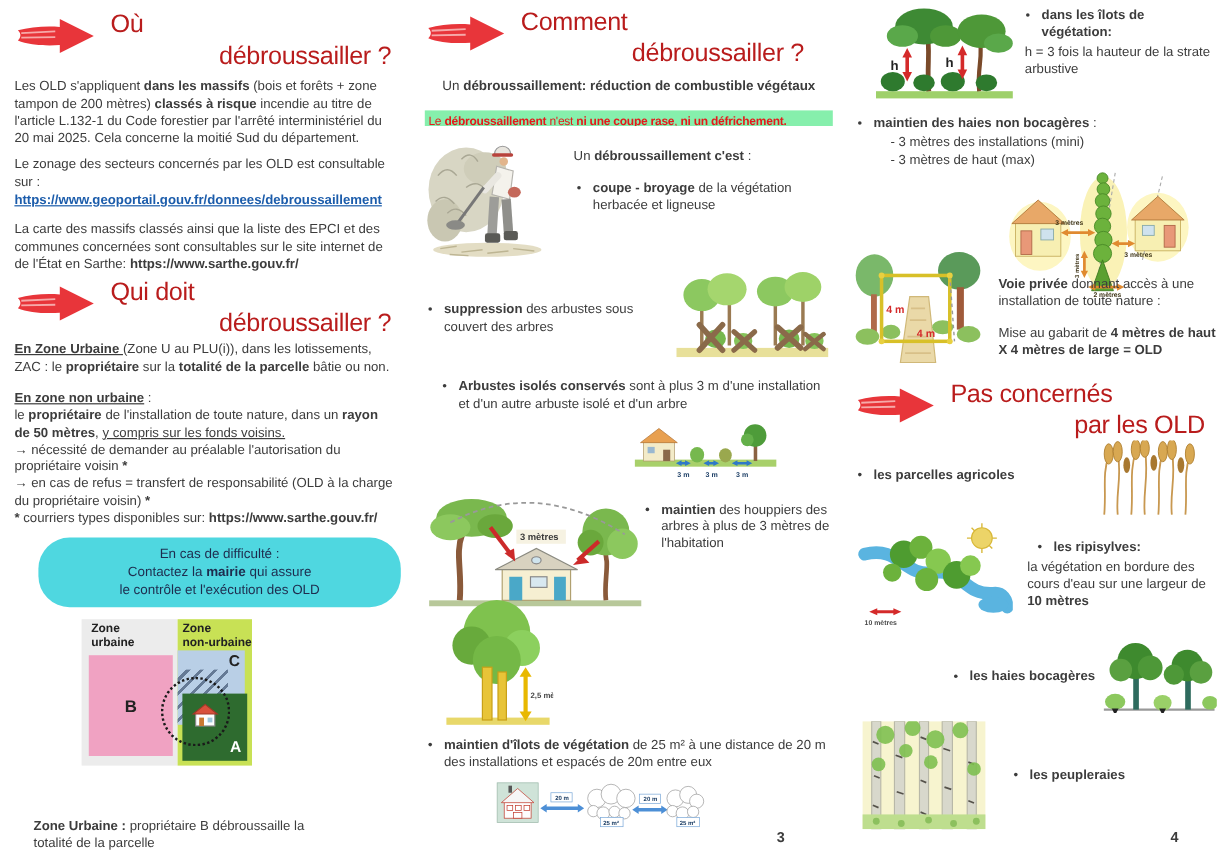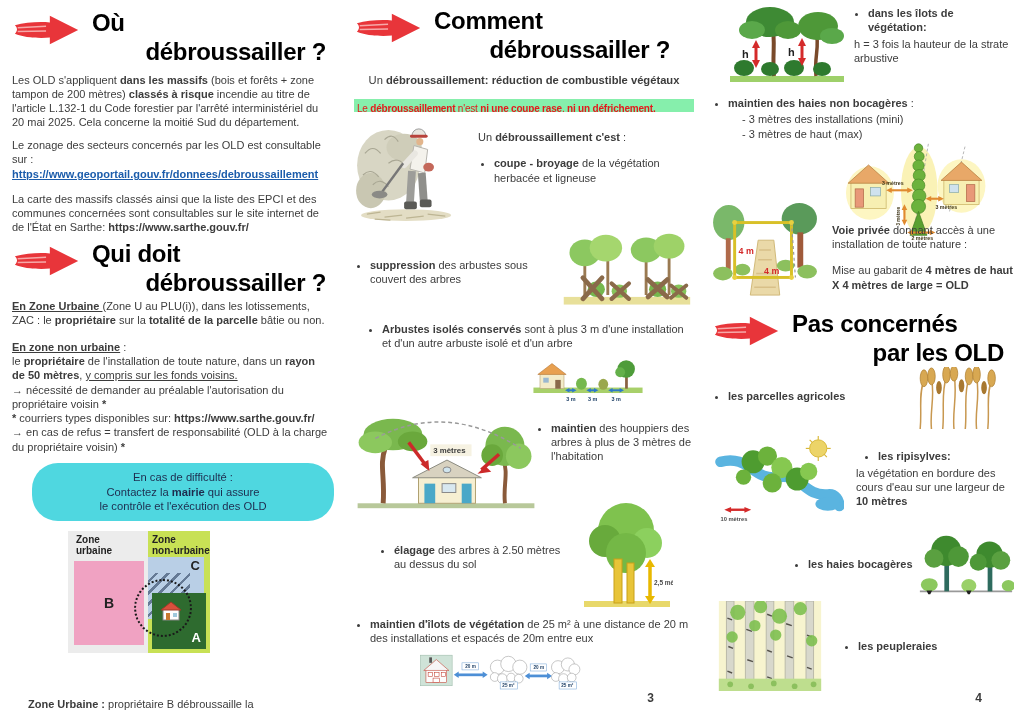--- a/index.html
+++ b/index.html
@@ -6,21 +6,21 @@
 html,body{width:1024px;height:714px;background:#fff;overflow:hidden}
 body{font-family:"Liberation Sans",sans-serif;color:#3c3c3c;font-size:11px;line-height:1.3}
 .sheet{display:flex;width:1024px;height:714px}
 .col{position:relative;display:flex;flex-direction:column;height:714px}
 .col2{width:338px;padding:8px 8px 2px 12px}
 .col3{width:362px;padding:6px 6px 2px 16px}
 .col4{width:324px;padding:4px 10px 2px 12px}
 .hgroup{display:flex;align-items:flex-start}
 .arrow-icon{flex:0 0 auto;margin-top:5px}
 .htxt{flex:1}
-.red-title{color:#000000;font-weight:700;font-size:24px;line-height:1.22;letter-spacing:-.3px}
+.red-title{color:#b91c1c;font-weight:400;font-size:21px;line-height:1.22;letter-spacing:-.3px}
 .hline1{margin-left:10px}
 .hline2{text-align:right;padding-right:4px}
 .b{font-weight:bold}
 .u{text-decoration:underline}
 .bu{font-weight:bold;text-decoration:underline}
 p{margin:0}
 .link{color:#1b5cab;font-weight:bold;text-decoration:underline;display:inline-block;margin-top:1px;word-break:break-all}
 ul{list-style:disc;padding-left:16px}
 li{margin-bottom:2px}
 .infobox{background:#4fd7e0;border-radius:26px;padding:7px 12px;text-align:center;color:#1e2c4e;width:302px;margin:9px 0 10px 20px;font-size:11.2px}
@@ -78,22 +78,22 @@
       </svg>
       <div class="htxt">
         <div class="red-title hline1">Qui doit</div>
         <div class="red-title hline2">débroussailler ?</div>
       </div>
     </div>
     <p class="mt2"><span class="bu">En Zone Urbaine </span><span>(Zone U au PLU(i)), dans les lotissements, ZAC : le </span><span class="b">propriétaire</span><span> sur la </span><span class="b">totalité de la parcelle</span><span> bâtie ou non.</span></p>
     <p class="mt12"><span class="bu">En zone non urbaine</span><span> :</span></p>
     <p><span>le </span><span class="b">propriétaire</span><span> de l'installation de toute nature, dans un </span><span class="b">rayon de 50 mètres</span><span>, </span><span class="u">y compris sur les fonds voisins.</span></p>
     <p><span>→ nécessité de demander au préalable l'autorisation du propriétaire voisin </span><span class="b">*</span></p>
+    <p><span>→ en cas de refus  = transfert de responsabilité (OLD à la charge du propriétaire voisin) </span><span class="b">*</span></p>
     <p><span class="b">* </span><span>courriers types disponibles sur: </span><span class="b">https://www.sarthe.gouv.fr/</span></p>
-    <p><span>→ en cas de refus  = transfert de responsabilité (OLD à la charge du propriétaire voisin) </span><span class="b">*</span></p>
 
     <div class="infobox">
       <div><span>En cas de difficulté :</span></div>
       <div><span>Contactez la </span><span class="b">mairie</span><span> qui assure</span></div>
       <div><span>le contrôle et l'exécution des OLD</span></div>
     </div>
 
     <div class="zonediag">
       <div class="zd-headL">Zone
 urbaine</div>
@@ -245,23 +245,20 @@
         <polygon points="124,66 132,58 138,64" fill="#cc2a2a"></polygon>
         <rect x="76" y="36" width="42" height="12" fill="#f6f2e2"></rect>
         <text x="79" y="45" font-size="8" font-weight="bold" fill="#3a3a3a">3 mètres</text>
       </svg>
       <ul class="rcol" style="margin-top:12px">
         <li><span class="b">maintien</span><span> des houppiers des arbres à plus de 3 mètres de l'habitation</span></li>
       </ul>
     </div>
 
     <div class="row" style="margin-top:-18px">
-      <ul style="width:212px;flex:0 0 auto;margin-top:42px;padding-left:40px">
-        <li><span class="b">élagage</span><span> des arbres à 2.50 mètres au dessus du sol</span></li>
-      </ul>
       <svg style="margin-left:12px" viewBox="0 0 95 112" width="95" height="112">
         <rect x="6" y="100" width="86" height="6" fill="#e8d86a"></rect>
         <circle cx="48" cy="30" r="28" fill="#7fc24e"></circle>
         <circle cx="27" cy="40" r="16" fill="#68aa3c"></circle>
         <circle cx="69" cy="42" r="15" fill="#8cd05e"></circle>
         <circle cx="48" cy="52" r="20" fill="#74b846"></circle>
         <rect x="36" y="58" width="8" height="44" fill="#e8c438" stroke="#c8a018"></rect>
         <rect x="49" y="62" width="7" height="40" fill="#e8c438" stroke="#c8a018"></rect>
         <line x1="72" y1="64" x2="72" y2="98" stroke="#e8b800" stroke-width="3.5"></line>
         <polygon points="72,58 67,66 77,66" fill="#e8b800"></polygon>

